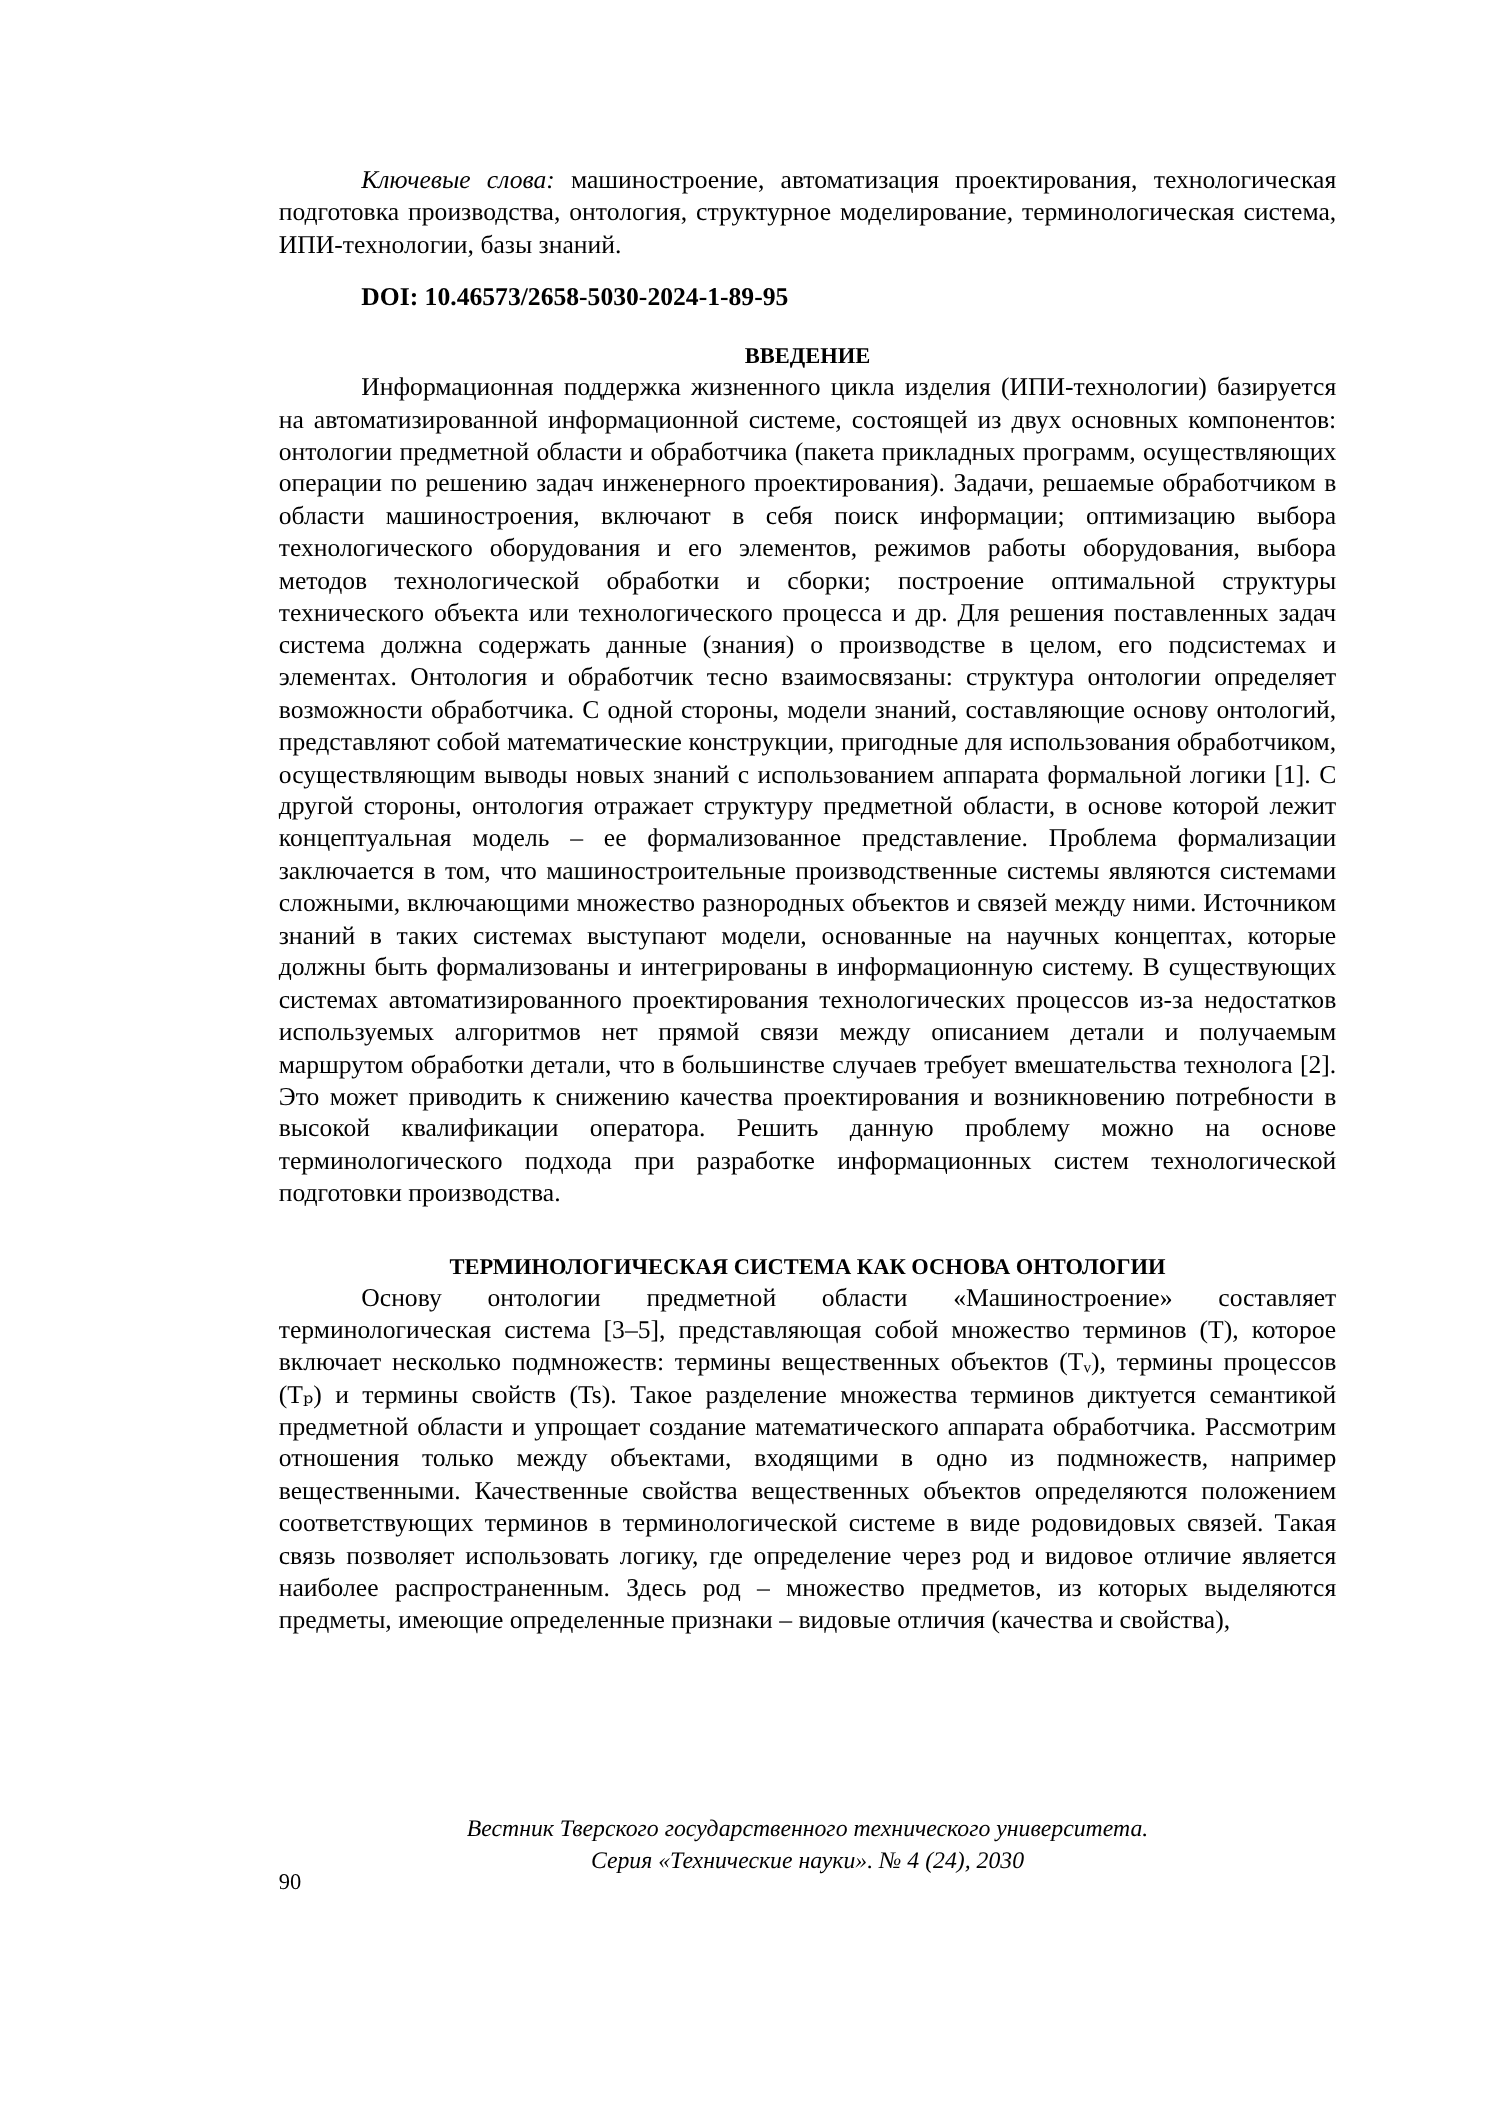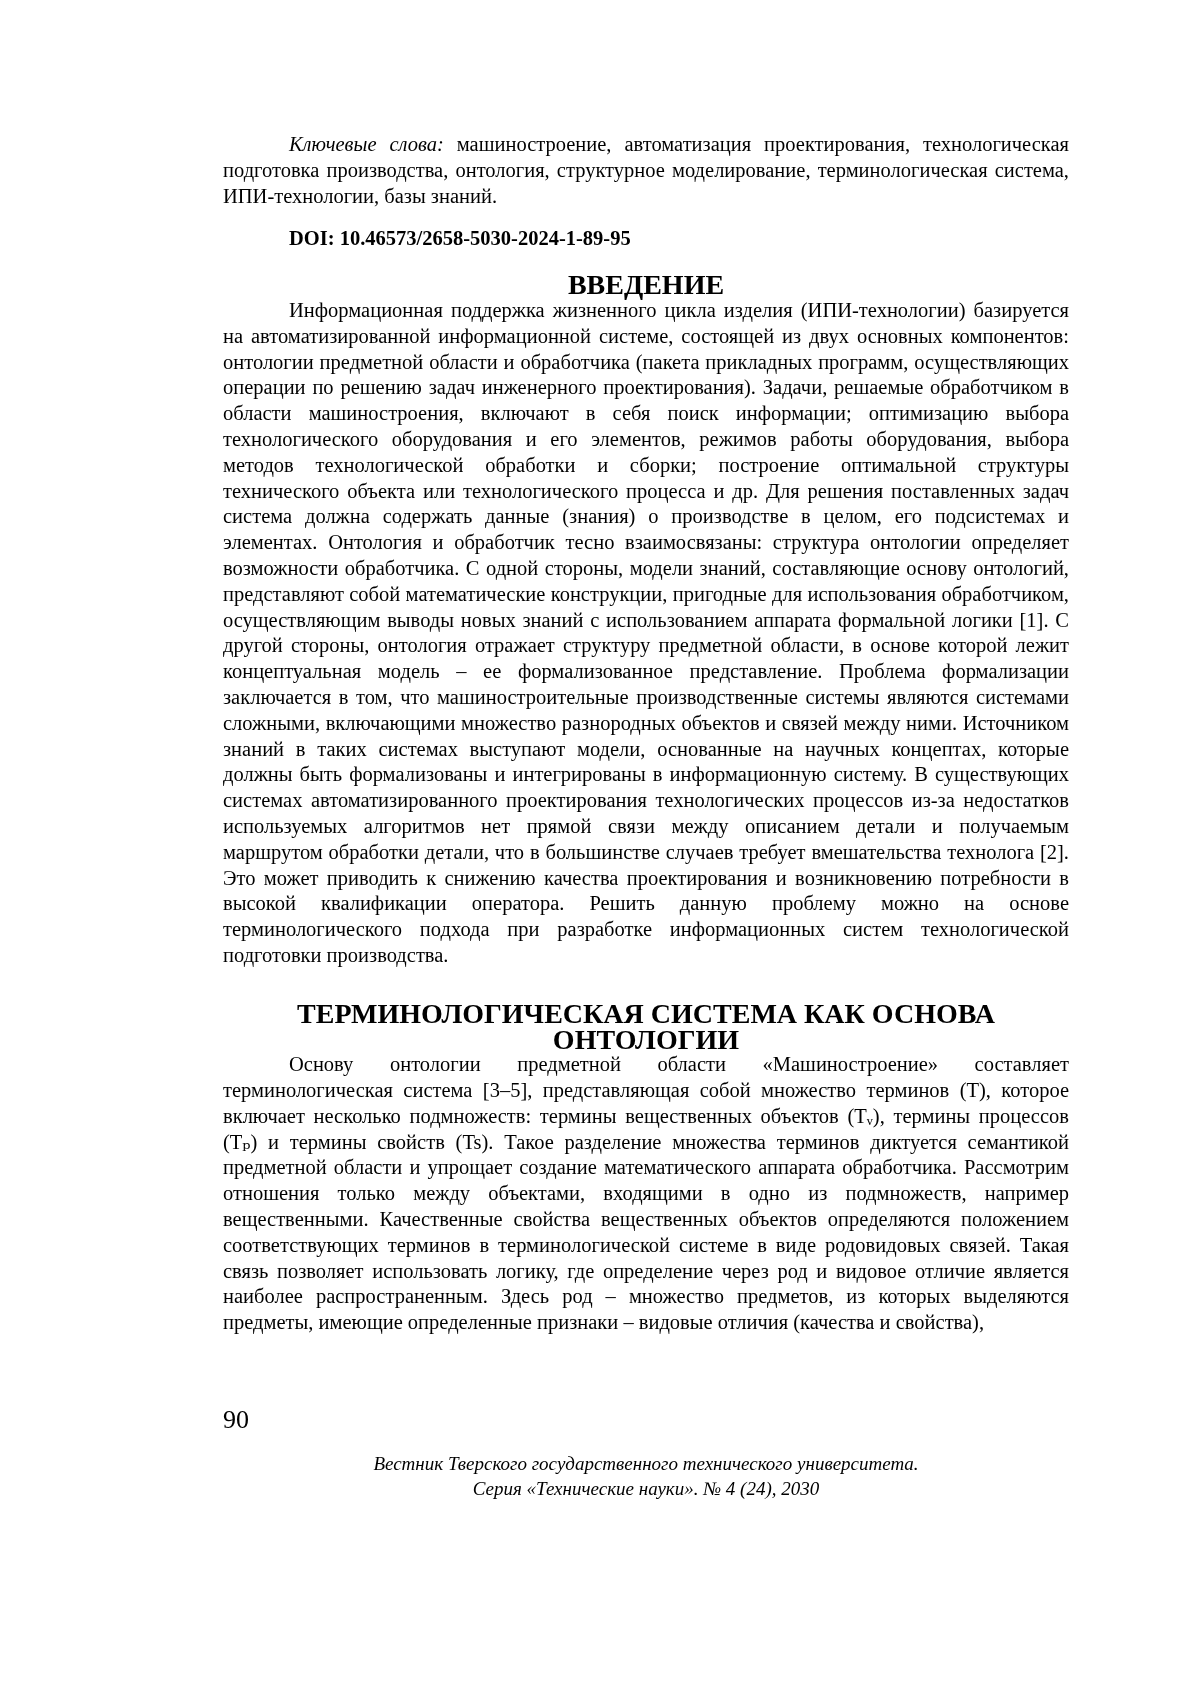--- a/index.html
+++ b/index.html
@@ -32,21 +32,21 @@
   .keywords .kw-label {
     font-style: italic;
   }
   .doi {
     font-weight: bold;
     text-indent: 66px;
     text-align: left;
     margin-top: 17px;
   }
   h2.heading {
-    font-size: 28px;
+    font-size: 18px;
     line-height: 25.8px;
     font-weight: bold;
     text-align: center;
     margin-top: 20px;
   }
   h2.heading.second {
     margin-top: 32px;
   }
   .footer {
     position: absolute;
@@ -54,22 +54,22 @@
     top: 1452px;
     width: 846px;
     text-align: center;
     font-style: italic;
     font-size: 19px;
     line-height: 24.5px;
   }
   .page-number {
     position: absolute;
     left: 133px;
-    top: 1407px;
-    font-size: 26px;
+    top: 1492px;
+    font-size: 18px;
     line-height: 26px;
   }
 </style>
 </head>
 <body>
 
 <div class="page">
 
   <div class="content">
 

